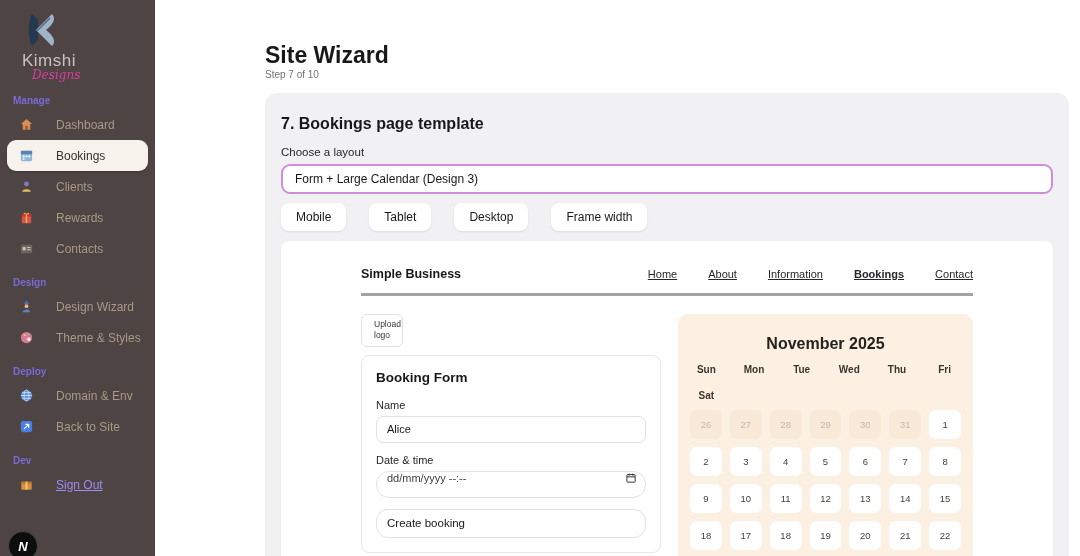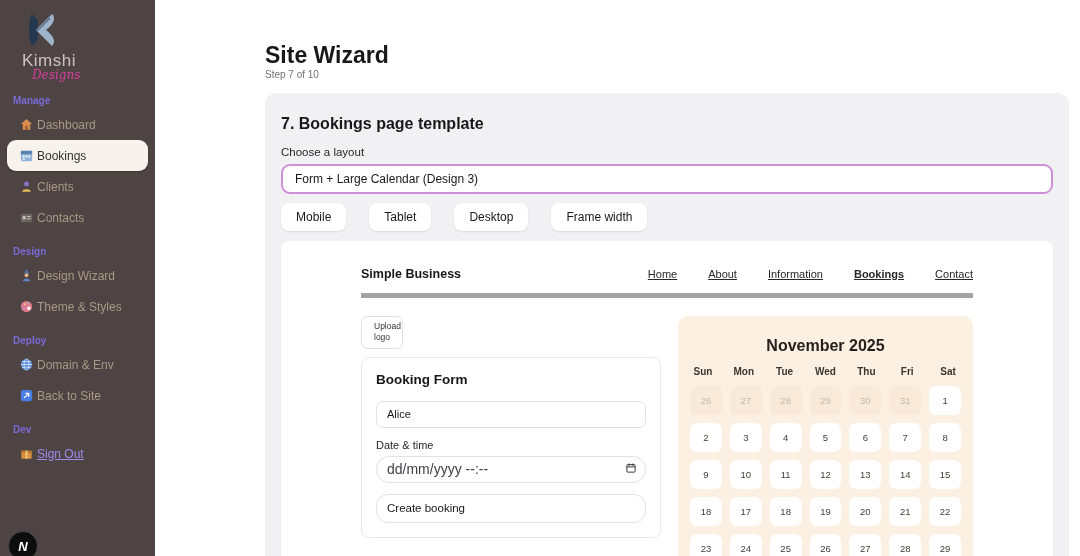--- a/index.html
+++ b/index.html
@@ -10,21 +10,21 @@
   
   .sidebar{width:155px;min-width:155px;height:556px;background:#4e4444;
            position:relative;padding-top:10px}
   .logo{padding-left:22px}
   .logo-mark svg{width:40px;height:40px;display:block}
   .logo-title{color:#c9c1c3;font-size:17px;letter-spacing:.5px;margin-top:1px}
   .logo-sub{color:#d63f9e;font-family:"DejaVu Serif",serif;font-style:italic;
             font-size:12px;margin-top:-3px;margin-left:10px}
   #sidebar-nav{margin-top:10px}
   .side-label{color:#7a6ad8;font-size:10px;font-weight:bold;margin:13px 0 3px 13px}
-  .side-item{display:flex;align-items:center;gap:2px;height:31px;padding-left:12px;
+  .side-item{display:flex;align-items:center;gap:21px;height:31px;padding-left:12px;
              margin:0 7px;border-radius:9px;color:#a89a85;font-size:12px;cursor:pointer}
   .side-item.active{background:#f7f2ec;color:#35312c;box-shadow:0 1px 2px rgba(0,0,0,.25)}
   .side-icon{width:16px;height:16px;display:inline-flex}
   .side-icon svg{width:15px;height:15px;display:block}
   .side-item.linkish .side-text{color:#9d8df0;text-decoration:underline}
   .dev-badge{position:absolute;left:8px;top:531px;width:30px;height:30px;border-radius:50%;
              background:#0d0d0d;border:1px solid #444;display:flex;align-items:center;
              justify-content:center;cursor:pointer}
   .dev-badge span{color:#fff;font-size:13px;font-weight:bold;font-style:italic}
 
@@ -37,46 +37,46 @@
   .choose-label{font-size:11.5px;color:#27272a;margin-bottom:6px}
   .layout-select{background:#fff;border:2px solid #cf8ed8;border-radius:9px;height:30px;
                  display:flex;align-items:center;padding:0 12px;font-size:12px;
                  color:#18181b;cursor:pointer}
   .device-row{display:flex;gap:23px;margin-top:9px}
   .device-btn{background:#fff;border:none;border-radius:8px;padding:7px 15px;font-size:12px;
               color:#18181b;box-shadow:0 1px 2px rgba(0,0,0,.09);font-family:inherit;cursor:pointer}
   .preview{background:#fff;border-radius:8px;margin-top:10px;padding:26px 80px 40px;
            height:360px;box-shadow:0 1px 2px rgba(0,0,0,.05)}
   .p-header{display:flex;justify-content:space-between;align-items:baseline;
-            border-bottom:5px solid #a3a3a3;padding-bottom:12px}
+            border-bottom:3px solid #a3a3a3;padding-bottom:12px}
   .site-name{font-size:12.5px;font-weight:bold;color:#18181b}
   .p-nav{display:flex;gap:31px}
   .pnav{font-size:11px;color:#27272a;text-decoration:underline;cursor:pointer}
   .pnav.bold{font-weight:bold}
   .preview-body{display:flex;justify-content:space-between;margin-top:18px}
   .left-col{width:300px}
   .upload-logo{width:42px;font-size:8.5px;text-align:left;background:#fff;
                border:1px solid #e2e2e2;border-radius:6px;padding:4px 12px;color:#333;
                line-height:1.35;font-family:inherit;cursor:pointer}
   .booking-card{margin-top:8px;border:1px solid #e8e8e8;border-radius:8px;padding:14px;background:#fff}
   .booking-title{font-size:13.5px;font-weight:bold;color:#18181b;margin:0 0 14px}
   .f-label{font-size:11px;color:#27272a;margin-bottom:5px;display:block}
   .f-input{width:100%;height:27px;border:1px solid #e2e2e2;border-radius:7px;padding:0 10px;
            font-size:11px;color:#18181b;margin-bottom:11px;font-family:inherit;background:#fff}
-  .date-input{display:flex;align-items:center;justify-content:space-between;height:27px;
-              border:1px solid #e2e2e2;border-radius:13px;padding:0 8px 0 10px;font-size:14px;
+  .date-input{display:flex;align-items:flex-start;justify-content:space-between;height:27px;
+              border:1px solid #e2e2e2;border-radius:13px;padding:0 8px 0 10px;font-size:11px;
               color:#3f3f46;margin-bottom:11px;cursor:pointer;background:#fff}
   .date-input svg{width:12px;height:12px}
   .create-btn{width:100%;text-align:left;height:29px;border:1px solid #e2e2e2;border-radius:12px;
               background:#fff;font-size:11.5px;padding:0 10px;color:#18181b;font-family:inherit;cursor:pointer}
 
   
   .cal-panel{width:295px;background:#fcf0e2;border-radius:10px;padding:12px 12px 60px}
   .cal-title{text-align:center;font-weight:bold;font-size:16px;color:#26211c;margin:9px 0 11px}
-  .weekday-row{display:grid;grid-template-columns:repeat(7,1fr);gap:15px;margin-bottom:9px}
+  .weekday-row{display:grid;grid-template-columns:repeat(6,1fr);gap:15px;margin-bottom:9px}
   .wd{text-align:center;font-size:10px;font-weight:bold;color:#3c352e}
   .day-grid{display:grid;grid-template-columns:repeat(7,1fr);gap:8px}
   .day{height:29px;background:#fff;border-radius:7px;display:flex;align-items:center;
        justify-content:center;font-size:9.5px;color:#45403a;cursor:pointer}
   .day.muted{background:#f8e9d9;color:#c6b7a7}
 </style>
 </head>
 <body>
 
 <aside class="sidebar">
@@ -120,20 +120,31 @@
           <svg viewBox="0 0 16 16">
             <circle cx="8" cy="5.3" r="2.6" fill="#8a76c9"></circle>
             <path d="M3.5 13.5 C3.5 10.2 12.5 10.2 12.5 13.5 Z" fill="#e8c25a"></path>
           </svg>
         </span>
         <span class="side-text">Clients</span>
       </div>
       <div class="side-item">
         <span class="side-icon">
           <svg viewBox="0 0 16 16">
+            <rect x="3" y="6.5" width="10" height="7.5" rx="1" fill="#d9534f"></rect>
+            <rect x="2.5" y="4.2" width="11" height="2.6" rx="0.8" fill="#c9302c"></rect>
+            <rect x="7.2" y="4.2" width="1.6" height="9.8" fill="#f0ad4e"></rect>
+            <path d="M8 4.2 C6 1.8 3.6 3.2 5.6 4.6 Z M8 4.2 C10 1.8 12.4 3.2 10.4 4.6 Z" fill="#f0ad4e"></path>
+          </svg>
+        </span>
+        <span class="side-text">Rewards</span>
+      </div>
+      <div class="side-item">
+        <span class="side-icon">
+          <svg viewBox="0 0 16 16">
             <rect x="2" y="4" width="12" height="9" rx="1" fill="#6b6560"></rect>
             <rect x="4" y="6.5" width="3" height="3.5" fill="#cfc8c0"></rect>
             <rect x="8.5" y="6.5" width="4" height="1" fill="#cfc8c0"></rect>
             <rect x="8.5" y="8.8" width="4" height="1" fill="#cfc8c0"></rect>
           </svg>
         </span>
         <span class="side-text">Contacts</span>
       </div>
       <div class="side-label">Design</div>
       <div class="side-item">
@@ -221,20 +232,21 @@
             <a class="pnav">Information</a>
             <a class="pnav bold">Bookings</a>
             <a class="pnav">Contact</a>
           </nav>
       </div>
       <div class="preview-body">
         <div class="left-col">
           <button class="upload-logo">Upload logo</button>
           <div class="booking-card">
             <div class="booking-title">Booking Form</div>
+            <label class="f-label">Name</label>
             <input class="f-input" value="Alice" style="">
             <label class="f-label">Date &amp; time</label>
             <div class="date-input">
               <span>dd/mm/yyyy --:--</span>
               <span>
                 <svg viewBox="0 0 16 16" fill="none">
                   <rect x="2.5" y="3.5" width="11" height="10" rx="1" stroke="#333" stroke-width="1.3"></rect>
                   <path d="M2.5 6.5 H13.5 M5.5 2 V5 M10.5 2 V5" stroke="#333" stroke-width="1.3"></path>
                 </svg>
               </span>

